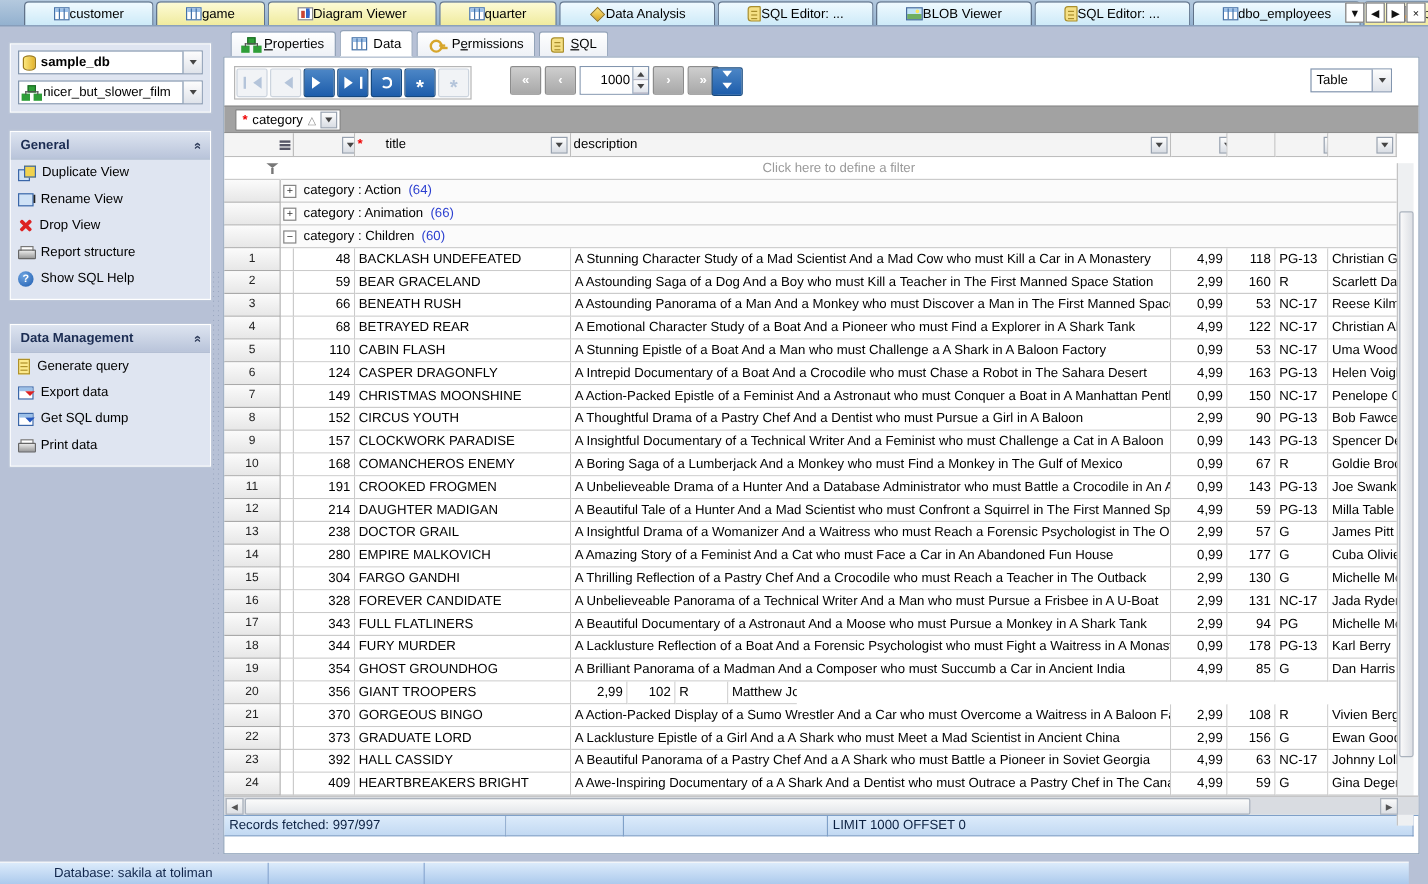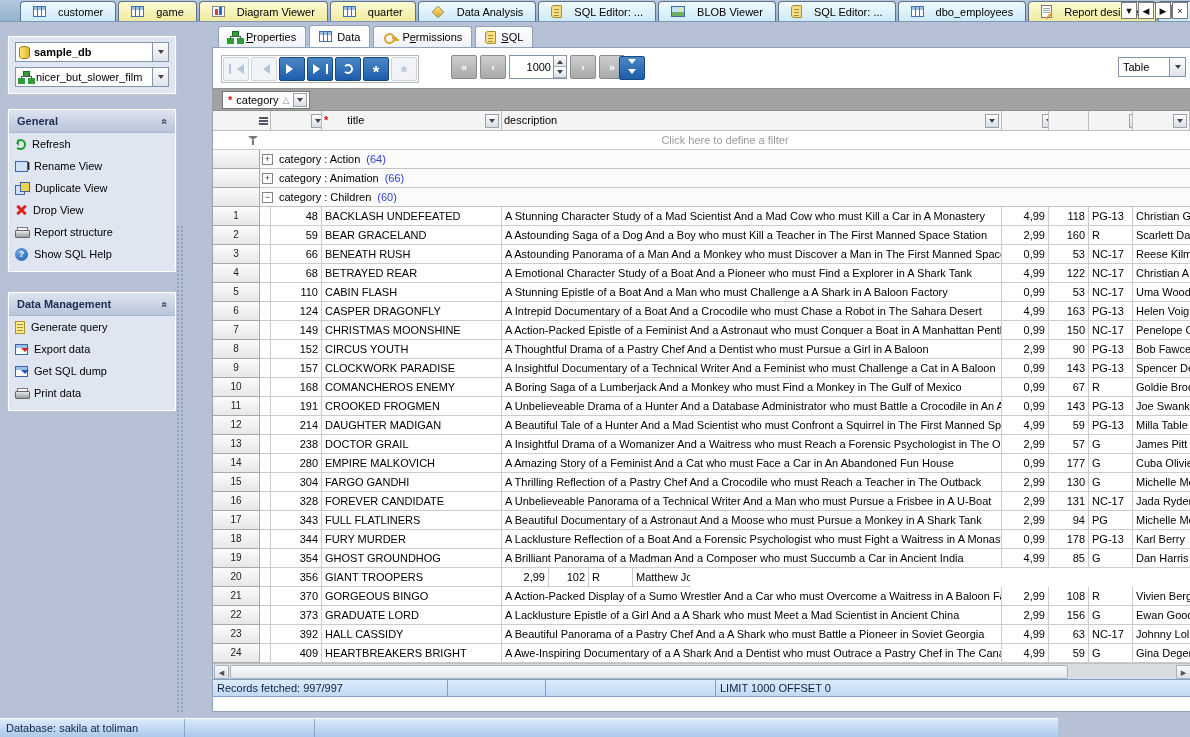--- a/index.html
+++ b/index.html
@@ -3,21 +3,21 @@
 <meta charset="utf-8">
 <style>
   * { box-sizing: border-box; margin: 0; padding: 0; }
   html,body { width:1190px; height:737px; overflow:hidden; }
   body { font-family:"Liberation Sans", sans-serif; font-size:11px; background:#b7c1d6; position:relative; }
 
   
   .tabbar { position:absolute; left:0; top:0; width:1190px; height:22px;
     background:linear-gradient(#b4c9de,#93b1cf); border-bottom:1px solid #7d97b5;
     display:flex; align-items:flex-end; padding-left:20px; }
-  .wtab { display:inline-flex; align-items:center; gap:12px; height:20px; padding:0 12px;
+  .wtab { display:inline-flex; align-items:center; gap:0; height:20px; padding:0 24px;
     border:1px solid #5f7globe08a; border:1px solid #607289; border-bottom:none;
     border-radius:4px 4px 0 0; margin-right:2px; white-space:nowrap; cursor:default; }
   .wtab.cyan   { background:linear-gradient(#f0faff,#cdeaf8); }
   .wtab.yellow { background:linear-gradient(#fdfbd6,#f0eb9e); }
   .wtab.active { background:linear-gradient(#c6daee,#8db2d8); font-weight:normal; }
   .tabctrls { position:absolute; right:2px; top:2px; display:flex; gap:1px; }
   .tabctrl { width:16px; height:17px; background:#fff; border:1px solid #7a7a7a;
     display:flex; align-items:center; justify-content:center; font-size:9px; color:#111; }
 
   
@@ -86,21 +86,21 @@
   .chev-up { color:#33405e; font-weight:bold; letter-spacing:-1px; transform:rotate(90deg); display:inline-block; font-size:11px; }
   .s-item { display:flex; align-items:center; gap:6px; height:22px; padding:0 6px; color:#000; cursor:default; }
   .combo { display:flex; align-items:center; gap:4px; height:20px; background:#fff; border:1px solid #8295ae; margin:5px 6px 0 6px; padding-left:3px; position:relative; }
   .combo .cb-txt { flex:1; white-space:nowrap; overflow:hidden; }
   .cb-btn { width:16px; height:100%; border-left:1px solid #8295ae; background:linear-gradient(#fdfdfd,#dfe3ea); display:flex; align-items:center; justify-content:center; flex:none; }
   .tri-dn { width:0; height:0; border:3px solid transparent; border-top:4px solid #444; margin-top:3px; }
   .splitter { position:absolute; left:176px; top:225px; width:7px; height:487px;
     background-image:radial-gradient(#93a0bb 25%, transparent 26%); background-size:4px 4px; }
 
   
-  .main { position:absolute; left:186px; top:25px; width:808px; height:687px;margin-left:26px; }
+  .main { position:absolute; left:186px; top:25px; width:808px; height:687px; }
   .doc-tabs { display:flex; height:22px; padding-left:6px; align-items:flex-end; }
   .dtab { display:inline-flex; align-items:center; gap:5px; height:21px; padding:0 9px;
     border:1px solid #93a3b8; border-bottom:none; border-radius:3px 3px 0 0; margin-right:3px;
     background:linear-gradient(#ffffff,#eef1f6); position:relative; }
   .dtab.active { background:#fff; height:22px; z-index:2; }
   .dtab u { text-decoration:underline; }
   .doc-body { position:absolute; left:0; top:22px; width:997px; height:665px; background:#fff; border:1px solid #8fa2ba; }
 
   
   .toolbar { position:relative; height:40px; }
@@ -152,22 +152,22 @@
   .gcount { color:#2b3fd0; }
   .vscroll { position:absolute; left:977px; top:88px; width:14px; height:552px; background:#eef0f2; border-left:1px solid #c4c4c4; }
   .vscroll .thumb { position:absolute; left:1px; top:40px; width:12px; height:455px; background:linear-gradient(90deg,#fafafa,#dcdfe4); border:1px solid #aab2bd; border-radius:2px; }
   .hscroll { height:16px; background:#d9dce1; position:relative; border-top:1px solid #c0c0c0; }
   .hscroll .arr { position:absolute; top:1px; width:15px; height:14px; background:linear-gradient(#fafafa,#dcdfe4); border:1px solid #aab2bd; display:flex; align-items:center; justify-content:center; color:#555; }
   .hscroll .thumb { position:absolute; left:17px; top:1px; width:838px; height:14px; background:linear-gradient(#fbfbfb,#e3e6ea); border:1px solid #aab2bd; border-radius:2px; }
   .stat-row { height:18px; display:flex; border-top:1px solid #7fa0c8; }
   .stat-seg { background:linear-gradient(#dcebfb,#c2d9f2); border-right:1px solid #7fa0c8; border-bottom:1px solid #7fa0c8; padding:2px 4px; white-space:nowrap; overflow:hidden; color:#0c2142; }
 
   
-  .statusbar { position:absolute; left:0; bottom:0; width:1058px; height:19px;
-    background:linear-gradient(#dcebfb,#abc9ec); border-top:1px solid #fff; display:flex; color:#10254a; }
+  .statusbar { position:absolute; left:0; bottom:0; width:1174px; height:19px;
+    background:linear-gradient(#dcebfb,#abc9ec); border-top:1px solid #fff; display:flex; color:#10254a;padding-left:39px; }
   .sb-seg { border-right:1px solid #8aa9d2; padding:3px 6px; white-space:nowrap; overflow:hidden; }
 </style>
 </head>
 <body>
 
 <div class="tabbar" id="tabbar">
     <div class="wtab cyan">
       <span class="ic ic-table"></span>
       <span>customer</span>
     </div>
@@ -242,30 +242,26 @@
   </div>
 
   <div class="panel" style="margin-top:11px">
     <div class="panel-hd">
       <span>General</span>
       <span class="sp"></span>
         <span class="chev-up">«</span>
     </div>
     <div id="general-items">
         <div class="s-item">
-          <span class="ic ic-refresh"></span>
-          <span>Refresh</span>
+          <span class="ic ic-dup"></span>
+          <span>Duplicate View</span>
         </div>
         <div class="s-item">
           <span class="ic ic-ren"></span>
           <span>Rename View</span>
-        </div>
-        <div class="s-item">
-          <span class="ic ic-dup"></span>
-          <span>Duplicate View</span>
         </div>
         <div class="s-item">
           <span class="ic ic-x"></span>
           <span>Drop View</span>
         </div>
         <div class="s-item">
           <span class="ic ic-printer"></span>
           <span>Report structure</span>
         </div>
         <div class="s-item">

